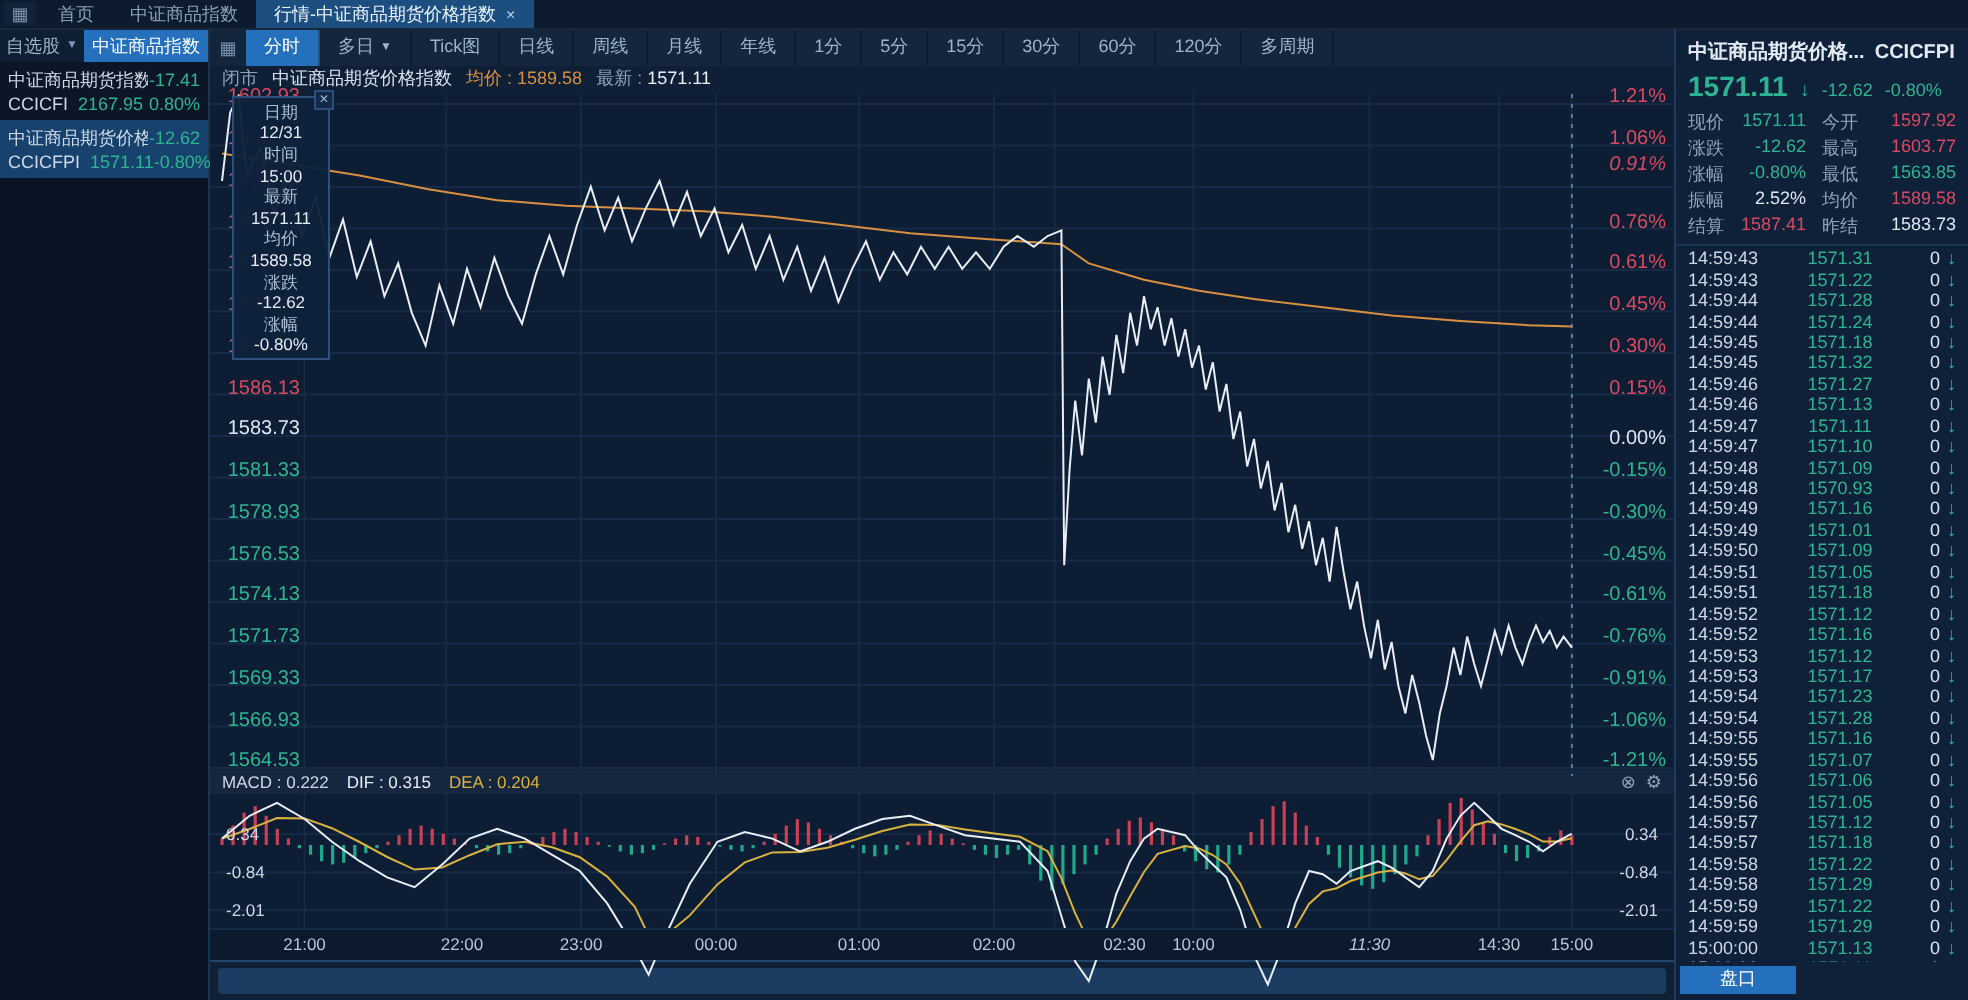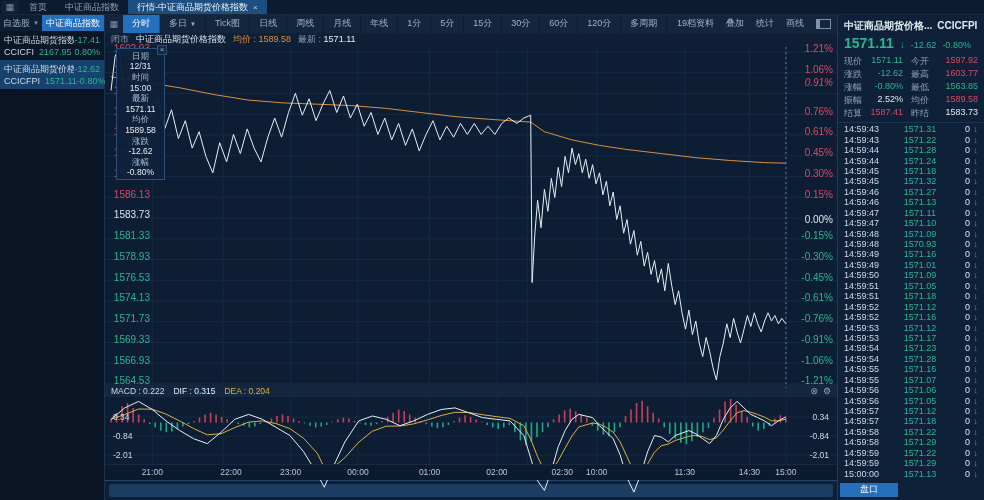--- a/index.html
+++ b/index.html
@@ -193,29 +193,20 @@
             <div class="tb-btn">
               <span>60分</span>
             </div>
             <div class="tb-btn">
               <span>120分</span>
             </div>
             <div class="tb-btn">
               <span>多周期</span>
             </div>
           </div>
-        <div class="tb-right">
-          <span id="rightLinks" style="display:flex;gap:12px;">
-              <span>19档资料</span>
-              <span>叠加</span>
-              <span>统计</span>
-              <span>画线</span>
-            </span>
-          <span class="tb-panel-icon"></span>
-        </div>
       </div>
 
       <div class="chart-header">
         <span>闭市</span>
         <span class="nm">中证商品期货价格指数</span>
         <span class="avg"><span>均价 :</span> <span>1589.58</span></span>
         <span><span>最新 :</span> <span class="last">1571.11</span></span>
       </div>
 
       <div class="mchart" id="mchart">
@@ -465,21 +456,21 @@
 
       <div class="taxis" id="taxis">
           <div class="tl" style="left: 47.28px;">21:00</div>
           <div class="tl" style="left: 126px;">22:00</div>
           <div class="tl" style="left: 185.568px;">23:00</div>
           <div class="tl" style="left: 252.992px;">00:00</div>
           <div class="tl" style="left: 324.544px;">01:00</div>
           <div class="tl" style="left: 391.968px;">02:00</div>
           <div class="tl" style="left: 422.24px; margin-left: 35px;">02:30</div>
           <div class="tl" style="left: 491.728px;">10:00</div>
-          <div class="tl" style="left: 579.792px;">11:30</div>
+          <div class="tl" style="left: 579.792px; font-style: italic;">11:30</div>
           <div class="tl" style="left: 644.464px;">14:30</div>
           <div class="tl" style="left: 680.928px;">15:00</div>
         </div>
 
       <div class="itabs">
         <div class="iscroll"></div>
       </div>
     </div>
 
     <div class="qpanel">

